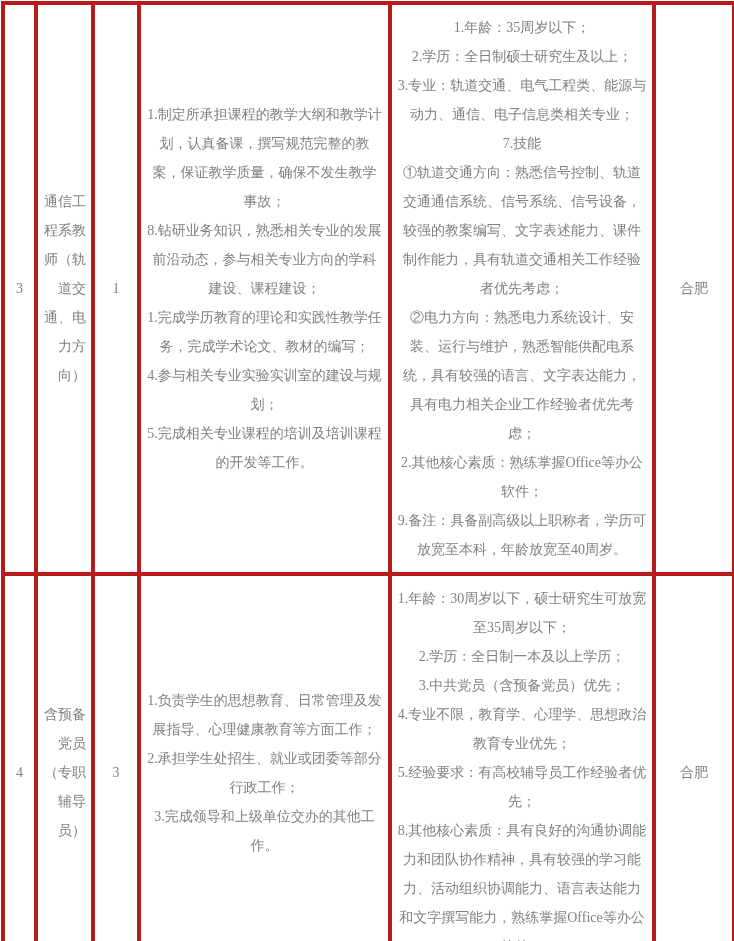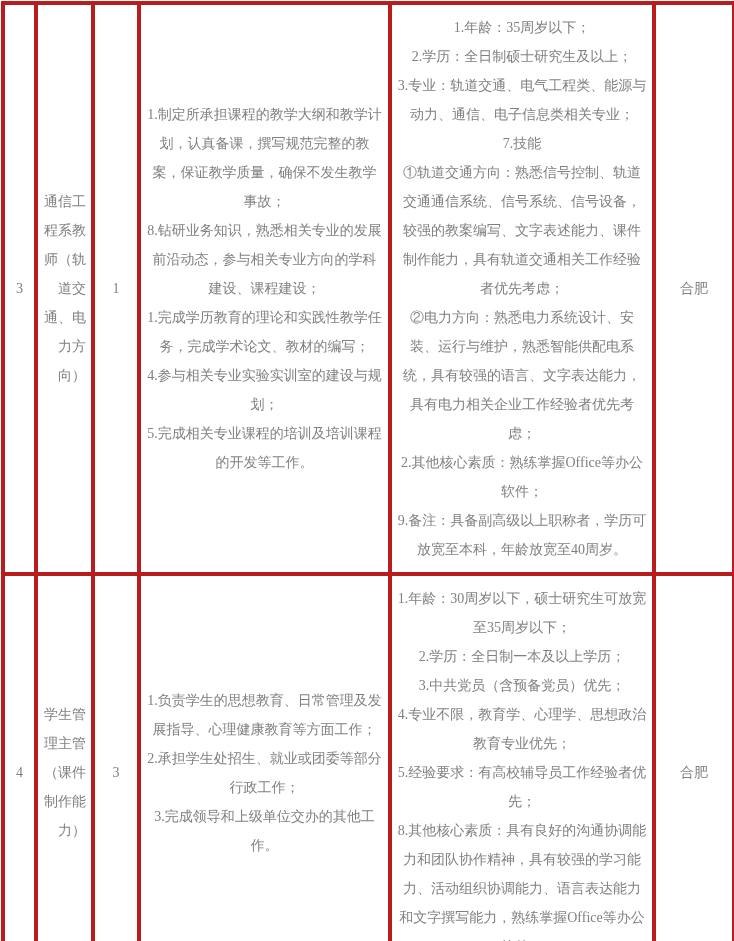--- a/index.html
+++ b/index.html
@@ -82,21 +82,21 @@
             <p>①轨道交通方向：熟悉信号控制、轨道交通通信系统、信号系统、信号设备，较强的教案编写、文字表述能力、课件制作能力，具有轨道交通相关工作经验者优先考虑；</p>
             <p>②电力方向：熟悉电力系统设计、安装、运行与维护，熟悉智能供配电系统，具有较强的语言、文字表达能力，具有电力相关企业工作经验者优先考虑；</p>
             <p>2.其他核心素质：熟练掌握Office等办公软件；</p>
             <p>9.备注：具备副高级以上职称者，学历可放宽至本科，年龄放宽至40周岁。</p>
           </td>
         <td class="col-loc">合肥</td>
       </tr>
       <tr class="row-4">
         <td class="col-no">4</td>
         <td class="col-pos">
-          <div>学生管理主管（课件制作能力）</div>
+          <div>含预备党员（专职辅导员）</div>
         </td>
         <td class="col-count">3</td>
         <td class="col-duties">
             <p>1.负责学生的思想教育、日常管理及发展指导、心理健康教育等方面工作；</p>
             <p>2.承担学生处招生、就业或团委等部分行政工作；</p>
             <p>3.完成领导和上级单位交办的其他工作。</p>
           </td>
         <td class="col-req">
             <p>1.年龄：30周岁以下，硕士研究生可放宽至35周岁以下；</p>
             <p>2.学历：全日制一本及以上学历；</p>

